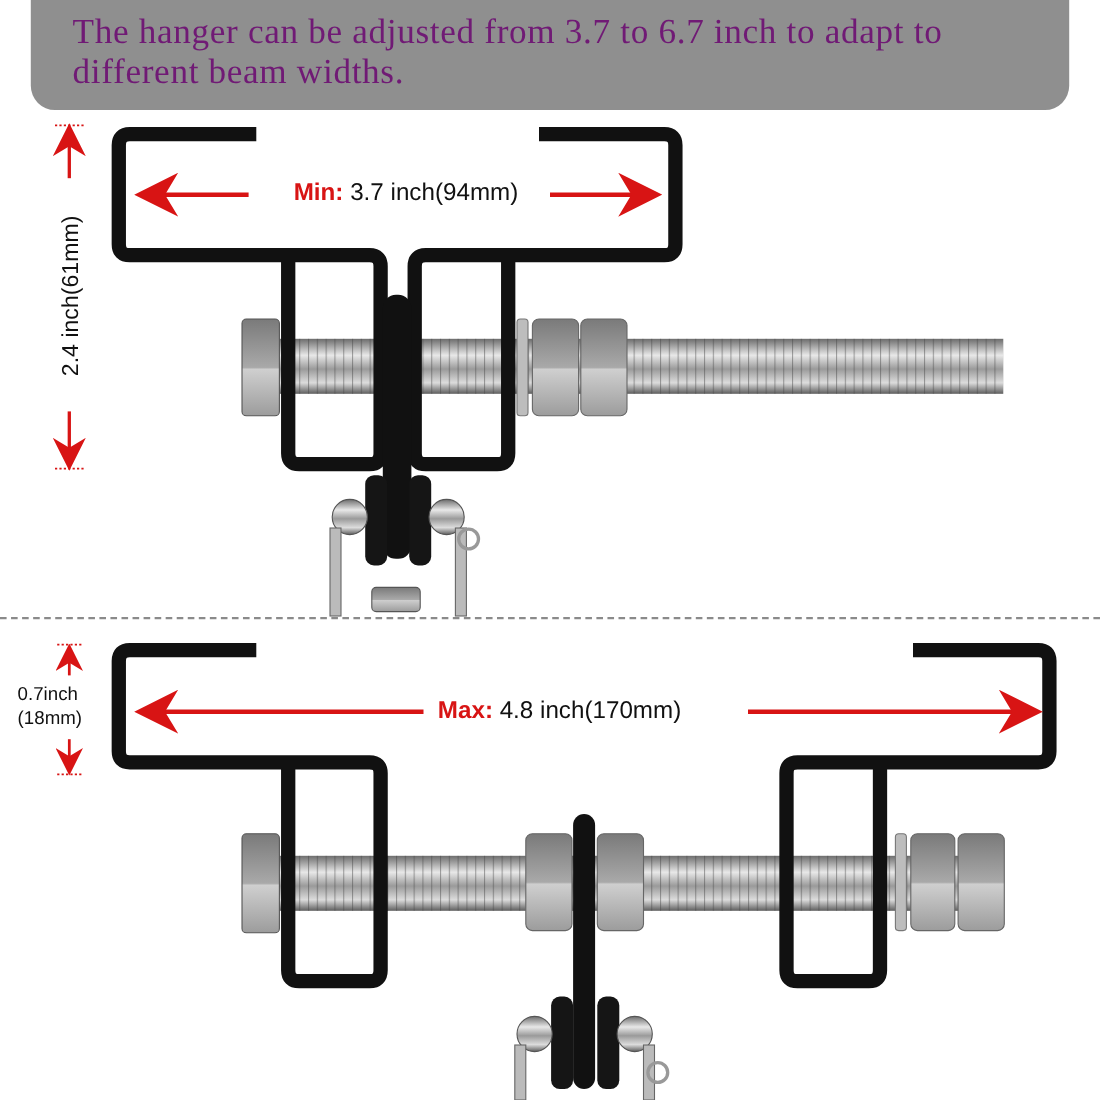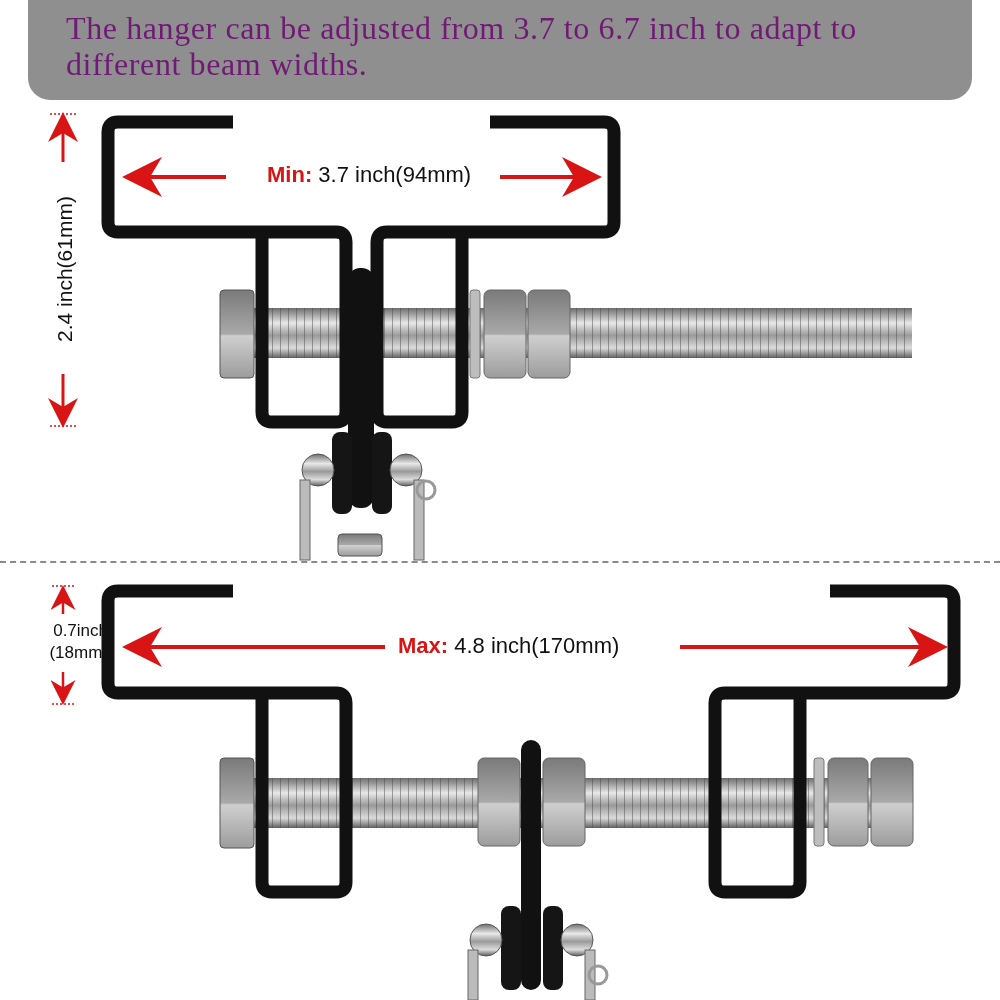--- a/index.html
+++ b/index.html
@@ -4,21 +4,21 @@
   <style>
     html, body { margin: 0; padding: 0; }
     body { width: 1000px; height: 1000px; background: #ffffff; position: relative; overflow: hidden; font-family: "Liberation Sans", sans-serif; }
     .banner { position: absolute; left: 28px; top: 0; width: 944px; height: 100px; background: #8f8f8f; border-radius: 0 0 22px 22px; }
     .banner-text { position: absolute; left: 66px; top: 10px; width: 900px; color: #701a75; font-family: Liberation Serif, serif; font-size: 32px; line-height: 36px; letter-spacing: 0.6px; }
     .divider { position: absolute; left: 0; top: 561px; width: 1000px; border-top: 2px dashed #8a8a8a; }
     .label { position: absolute; font-size: 22px; color: #111; white-space: nowrap; }
     .label .key { color: #d81414; font-weight: bold; }
     svg.art { position: absolute; left: 0; top: 0; }
     .vlabel { position: absolute; font-size: 21px; color: #111; transform: rotate(-90deg); transform-origin: center; white-space: nowrap; }
-    .small-label { position: absolute; font-size: 17px; color: #111; text-align: right; line-height: 22px; }
+    .small-label { position: absolute; font-size: 17px; color: #111; text-align: left; line-height: 22px; }
   </style>
 </head>
 <body>
 
 <div class="banner"></div>
 <div class="banner-text">The hanger can be adjusted from 3.7 to 6.7 inch to adapt to different beam widths.</div>
 
 <svg class="art" width="1000" height="1000" viewBox="0 0 1000 1000">
   <defs>
     <linearGradient id="steel" x1="0" y1="0" x2="0" y2="1">

